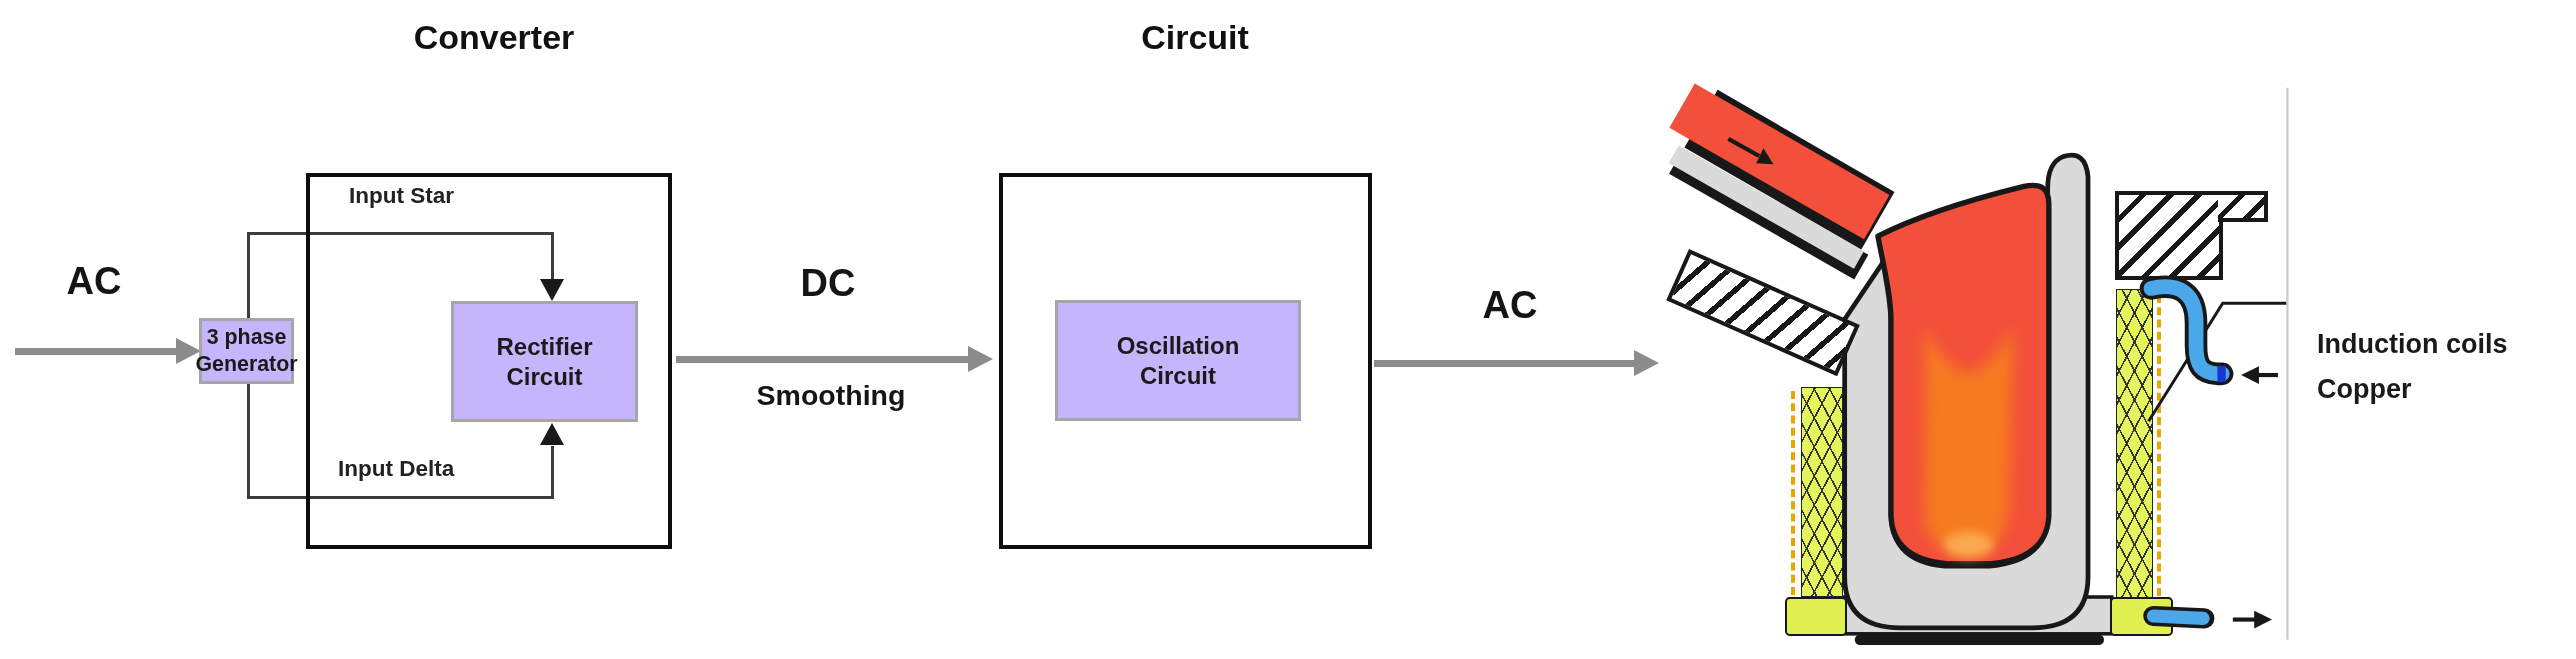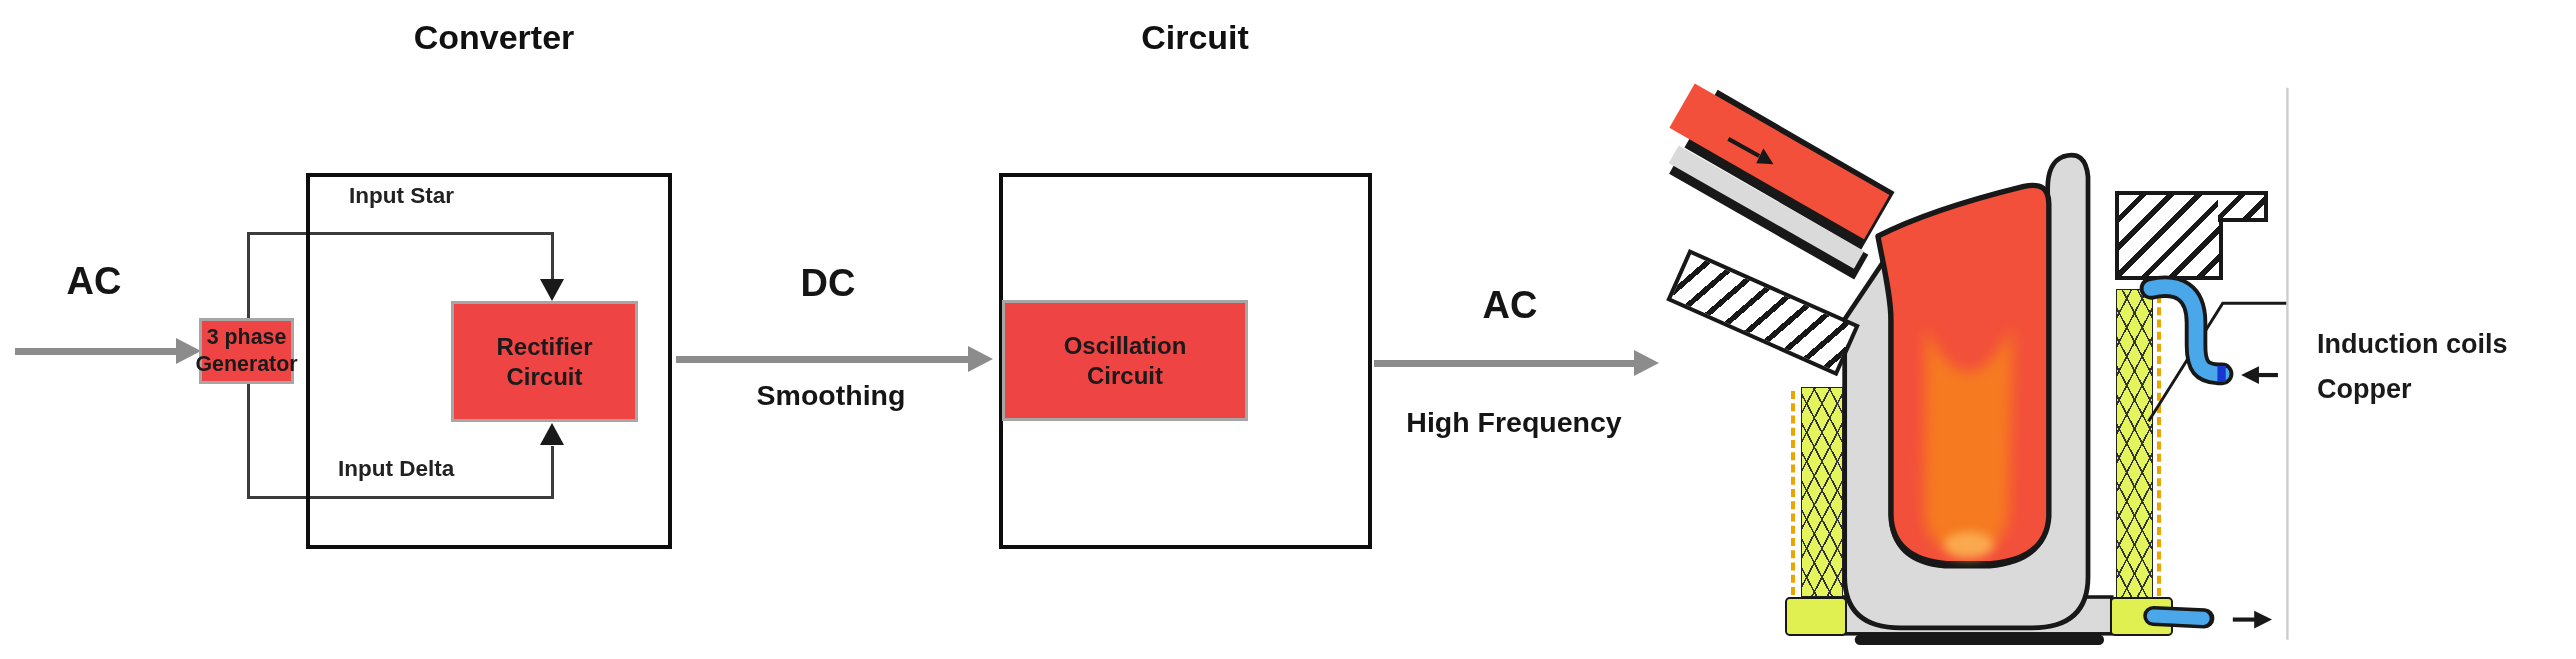--- a/index.html
+++ b/index.html
@@ -10,21 +10,21 @@
   .title { position:absolute; transform:translateX(-50%); font-size:34px; font-weight:bold;
            color:#111; white-space:nowrap; }
 
   .biglabel { position:absolute; transform:translateX(-50%); font-size:38px; font-weight:bold;
               color:#151515; white-space:nowrap; }
   .sublabel { position:absolute; transform:translateX(-50%); font-size:28.5px; font-weight:bold;
               color:#151515; white-space:nowrap; }
   .inlabel  { position:absolute; font-size:22.5px; font-weight:bold; color:#222; white-space:nowrap; }
 
   .bigbox { position:absolute; border:4.7px solid #0d0d0d; background:transparent; }
-  .graybox { position:absolute; background:#ef4444; border:3px solid #a6a6a6;
+  .graybox { position:absolute; background:#c4b5fd; border:3px solid #a6a6a6;
              display:flex; flex-direction:column; align-items:center; justify-content:center;
              text-align:center; }
   .graybox span { display:block; font-size:24px; font-weight:bold; color:#1a1a1a; line-height:30px; white-space:nowrap; }
   .genbox span { font-size:21.4px; line-height:27px; }
 
   .wire { position:absolute; background:#3c3c3c; }
   .ahead-down { position:absolute; width:0; height:0;
                 border-left:12.5px solid transparent; border-right:12.5px solid transparent;
                 border-top:22.5px solid #191919; }
   .ahead-up   { position:absolute; width:0; height:0;
@@ -90,29 +90,28 @@
     <span>Circuit</span>
   </div>
 
   <div class="biglabel" style="left:828px; top:262px;">DC</div>
   <div class="gshaft" style="left:676px; top:356px; width:293px;"></div>
   <div class="ghead" style="left:968px; top:346px;"></div>
   <div class="sublabel" style="left:831px; top:379px;">Smoothing</div>
 
   <div class="bigbox" style="left:999px; top:173px; width:373px; height:376px;"></div>
 
-  <div class="graybox" style="left:1002px; top:300px; width:246px; height:121px; z-index:2;">
+  <div class="graybox" style="left:1055px; top:300px; width:246px; height:121px; z-index:2;">
     <span>Oscillation</span>
     <span>Circuit</span>
   </div>
 
   <div class="biglabel" style="left:1510px; top:284px;">AC</div>
   <div class="gshaft" style="left:1374px; top:360px; width:261px;"></div>
   <div class="ghead" style="left:1634px; top:350px;"></div>
-  <div class="sublabel" style="left:1514px; top:406px;">High Frequency</div>
 
   <div class="furnace">
 
     <svg class="svg-base" width="622" height="579" viewBox="0 0 1048 975">
 
       <rect x="286" y="886" width="460" height="62" fill="#dadada" stroke="#181818" stroke-width="6"></rect>
       <line x1="322" y1="958" x2="724" y2="958" stroke="#181818" stroke-width="18" stroke-linecap="round"></line>
 
       <line x1="12" y1="152" x2="324" y2="330" stroke="#181818" stroke-width="48"></line>
       <line x1="8" y1="140" x2="320" y2="318" stroke="#dadada" stroke-width="34"></line>

